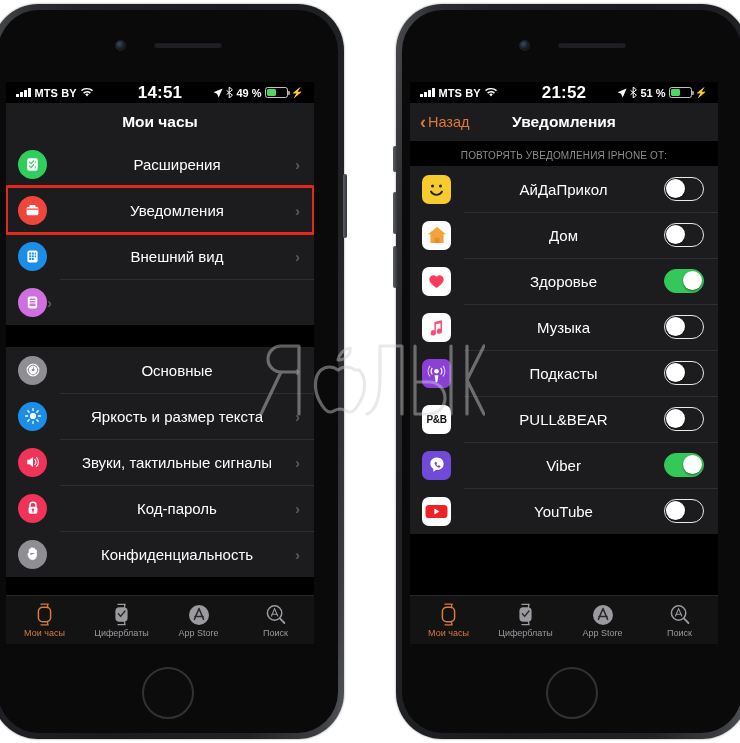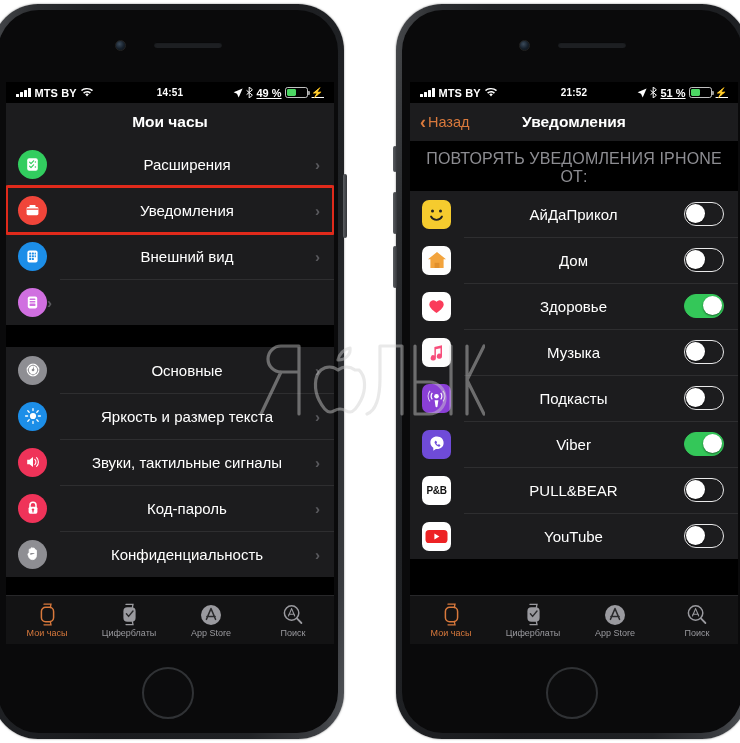--- a/index.html
+++ b/index.html
@@ -75,49 +75,49 @@
     transform: translateX(-50%);
     width: 52px; height: 52px; border-radius: 50%;
     border: 2px solid #303235;
     background: #0c0c0d;
     z-index: 4;
   }
 
   
   .screen {
     position: absolute;
-    left: 8px; right: 4px; top: 72px;
+    left: 8px; right: 24px; top: 72px;
     height: 562px;
     background: #fde047;
     overflow: hidden;
     display: flex; flex-direction: column;
   }
 
   
   .statusbar {
     height: 21px;
     display: flex; align-items: center;
     padding: 0 10px;
     color: #fff; font-size: 11px; font-weight: bold;
     background: #000;
     flex: 0 0 auto;
   }
   .sb-left  { display: flex; align-items: center; gap: 4px; flex: 1; }
   .sb-mid   { display: flex; align-items: center; justify-content: center; flex: 0 0 auto; }
-  .sb-right { display: flex; align-items: center; gap: 3px; flex: 1; justify-content: flex-end; text-decoration: underline; }
+  .sb-right { display: flex; align-items: center; gap: 3px; flex: 1; justify-content: flex-end; }
   .bars { display: flex; align-items: flex-end; gap: 1.5px; height: 9px; }
   .bars i { width: 2.5px; background: #fff; border-radius: .5px; display: block; }
   .bars i:nth-child(1){ height: 3.5px; }
   .bars i:nth-child(2){ height: 5.5px; }
   .bars i:nth-child(3){ height: 7.5px; }
   .bars i:nth-child(4){ height: 9px; }
   .carrier { font-size: 11px; letter-spacing: .1px; }
   .wifi { position: relative; width: 12px; height: 9px; }
   .wifi svg { display: block; }
-  .clock { font-size: 10px; letter-spacing: .2px; }
+  .clock { font-size: 17px; letter-spacing: .2px; }
   .loc-arrow svg, .bt-icon svg { display: block; }
   .batt-pct { font-size: 11px; }
   .batt {
     width: 23px; height: 10.5px; border: 1px solid rgba(255,255,255,.75);
     border-radius: 2.6px; padding: 1px; position: relative;
   }
   .batt::after {
     content: ""; position: absolute; right: -3px; top: 3.2px;
     width: 1.6px; height: 4px; border-radius: 0 1px 1px 0;
     background: rgba(255,255,255,.6);
@@ -143,21 +143,21 @@
     color: #d9793c; font-size: 14.5px; z-index: 2;
     cursor: pointer;
   }
   .back-chev { font-size: 18px; line-height: 1; font-weight: bold; }
 
   
   .list-body { flex: 1 1 auto; background: #000; overflow: hidden; text-align: center; }
   .group-gap { height: 22px; background: #000; }
 
   .section-head {
-    color: #8d8d92; font-size: 16px;
+    color: #8d8d92; font-size: 10px;
     padding: 9px 12px 5px 12px;
     letter-spacing: .15px;
     background: #000;
   }
 
   .row {
     position: relative;
     display: flex; align-items: center;
     background: #1c1c1e;
     height: 46px;
@@ -625,38 +625,38 @@
                   </g>
                 </svg>
             </div>
             <div class="label">Подкасты</div>
             <div class="toggle">
                 <div class="knob"></div>
               </div>
           </div>
 
           <div class="row">
+            <div class="appic" style="background:#ffffff;">
+              <span style="font:bold 10px 'Liberation Sans',sans-serif;color:#111;letter-spacing:-.3px;">P&amp;B</span>
+            </div>
+            <div class="label">PULL&amp;BEAR</div>
+            <div class="toggle">
+                <div class="knob"></div>
+              </div>
+          </div>
+
+          <div class="row">
             <div class="appic" style="background:#6f4bd8">
               <svg width="20" height="20" viewBox="0 0 20 20">
                   <path d="M10 2.6c-4 0-6.6 2.4-6.6 6 0 2.3 1.1 4.1 2.9 5.1v3.1l2.6-1.9a9 9 0 0 0 1.1.1c4 0 6.6-2.4 6.6-6s-2.6-6.4-6.6-6.4z" fill="#fff"></path>
                   <path d="M8.3 6.9c.3-.2.7-.1.9.2l.7 1c.2.3.1.6-.2.8l-.4.3c.3.8.9 1.4 1.7 1.7l.3-.4c.2-.3.5-.3.8-.2l1 .7c.3.2.4.6.2.9-.5.7-1.3.9-2.1.6a6 6 0 0 1-3.5-3.5c-.3-.8-.1-1.6.6-2.1z" fill="#6f4bd8"></path>
                 </svg>
             </div>
             <div class="label">Viber</div>
             <div class="toggle on">
-                <div class="knob"></div>
-              </div>
-          </div>
-
-          <div class="row">
-            <div class="appic" style="background:#ffffff;">
-              <span style="font:bold 10px 'Liberation Sans',sans-serif;color:#111;letter-spacing:-.3px;">P&amp;B</span>
-            </div>
-            <div class="label">PULL&amp;BEAR</div>
-            <div class="toggle">
                 <div class="knob"></div>
               </div>
           </div>
 
           <div class="row">
             <div class="appic" style="background:#ffffff">
               <svg width="23" height="17" viewBox="0 0 23 17">
                   <rect x="0.5" y="2" width="22" height="13" rx="3.6" fill="#ed2224"></rect>
                   <path d="M9.4 5.6 14.4 8.5 9.4 11.4z" fill="#fff"></path>
                 </svg>

